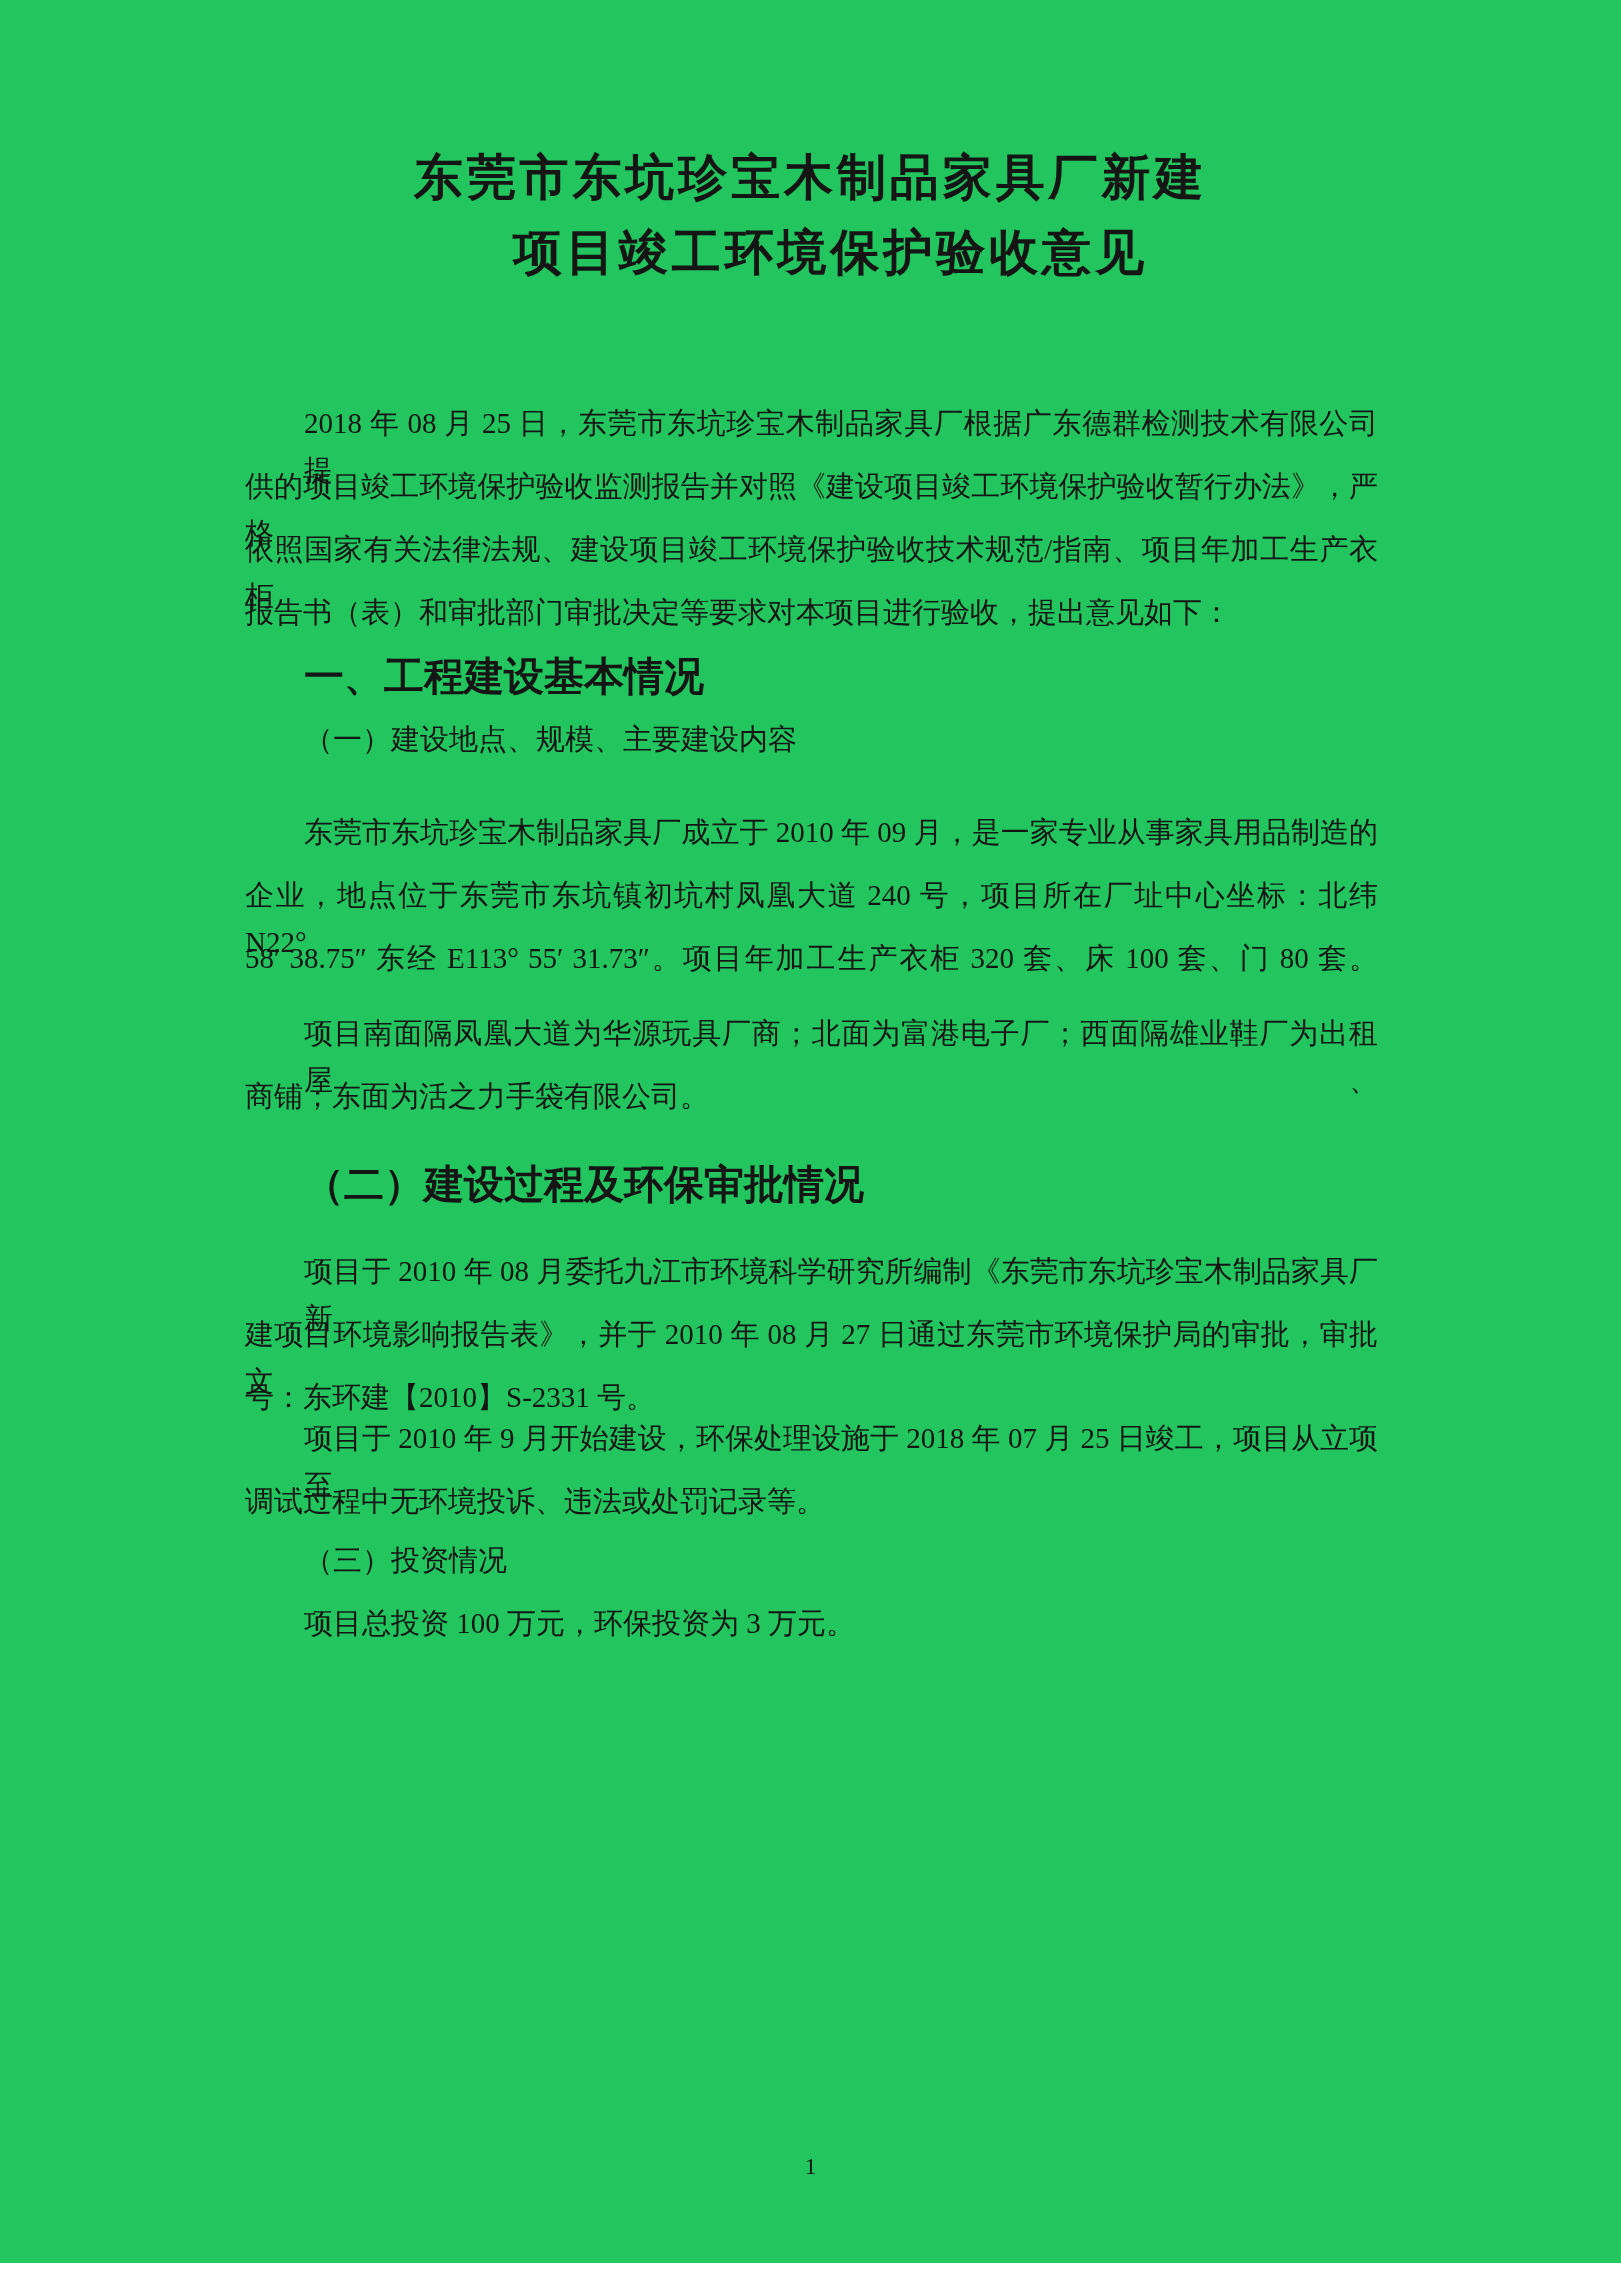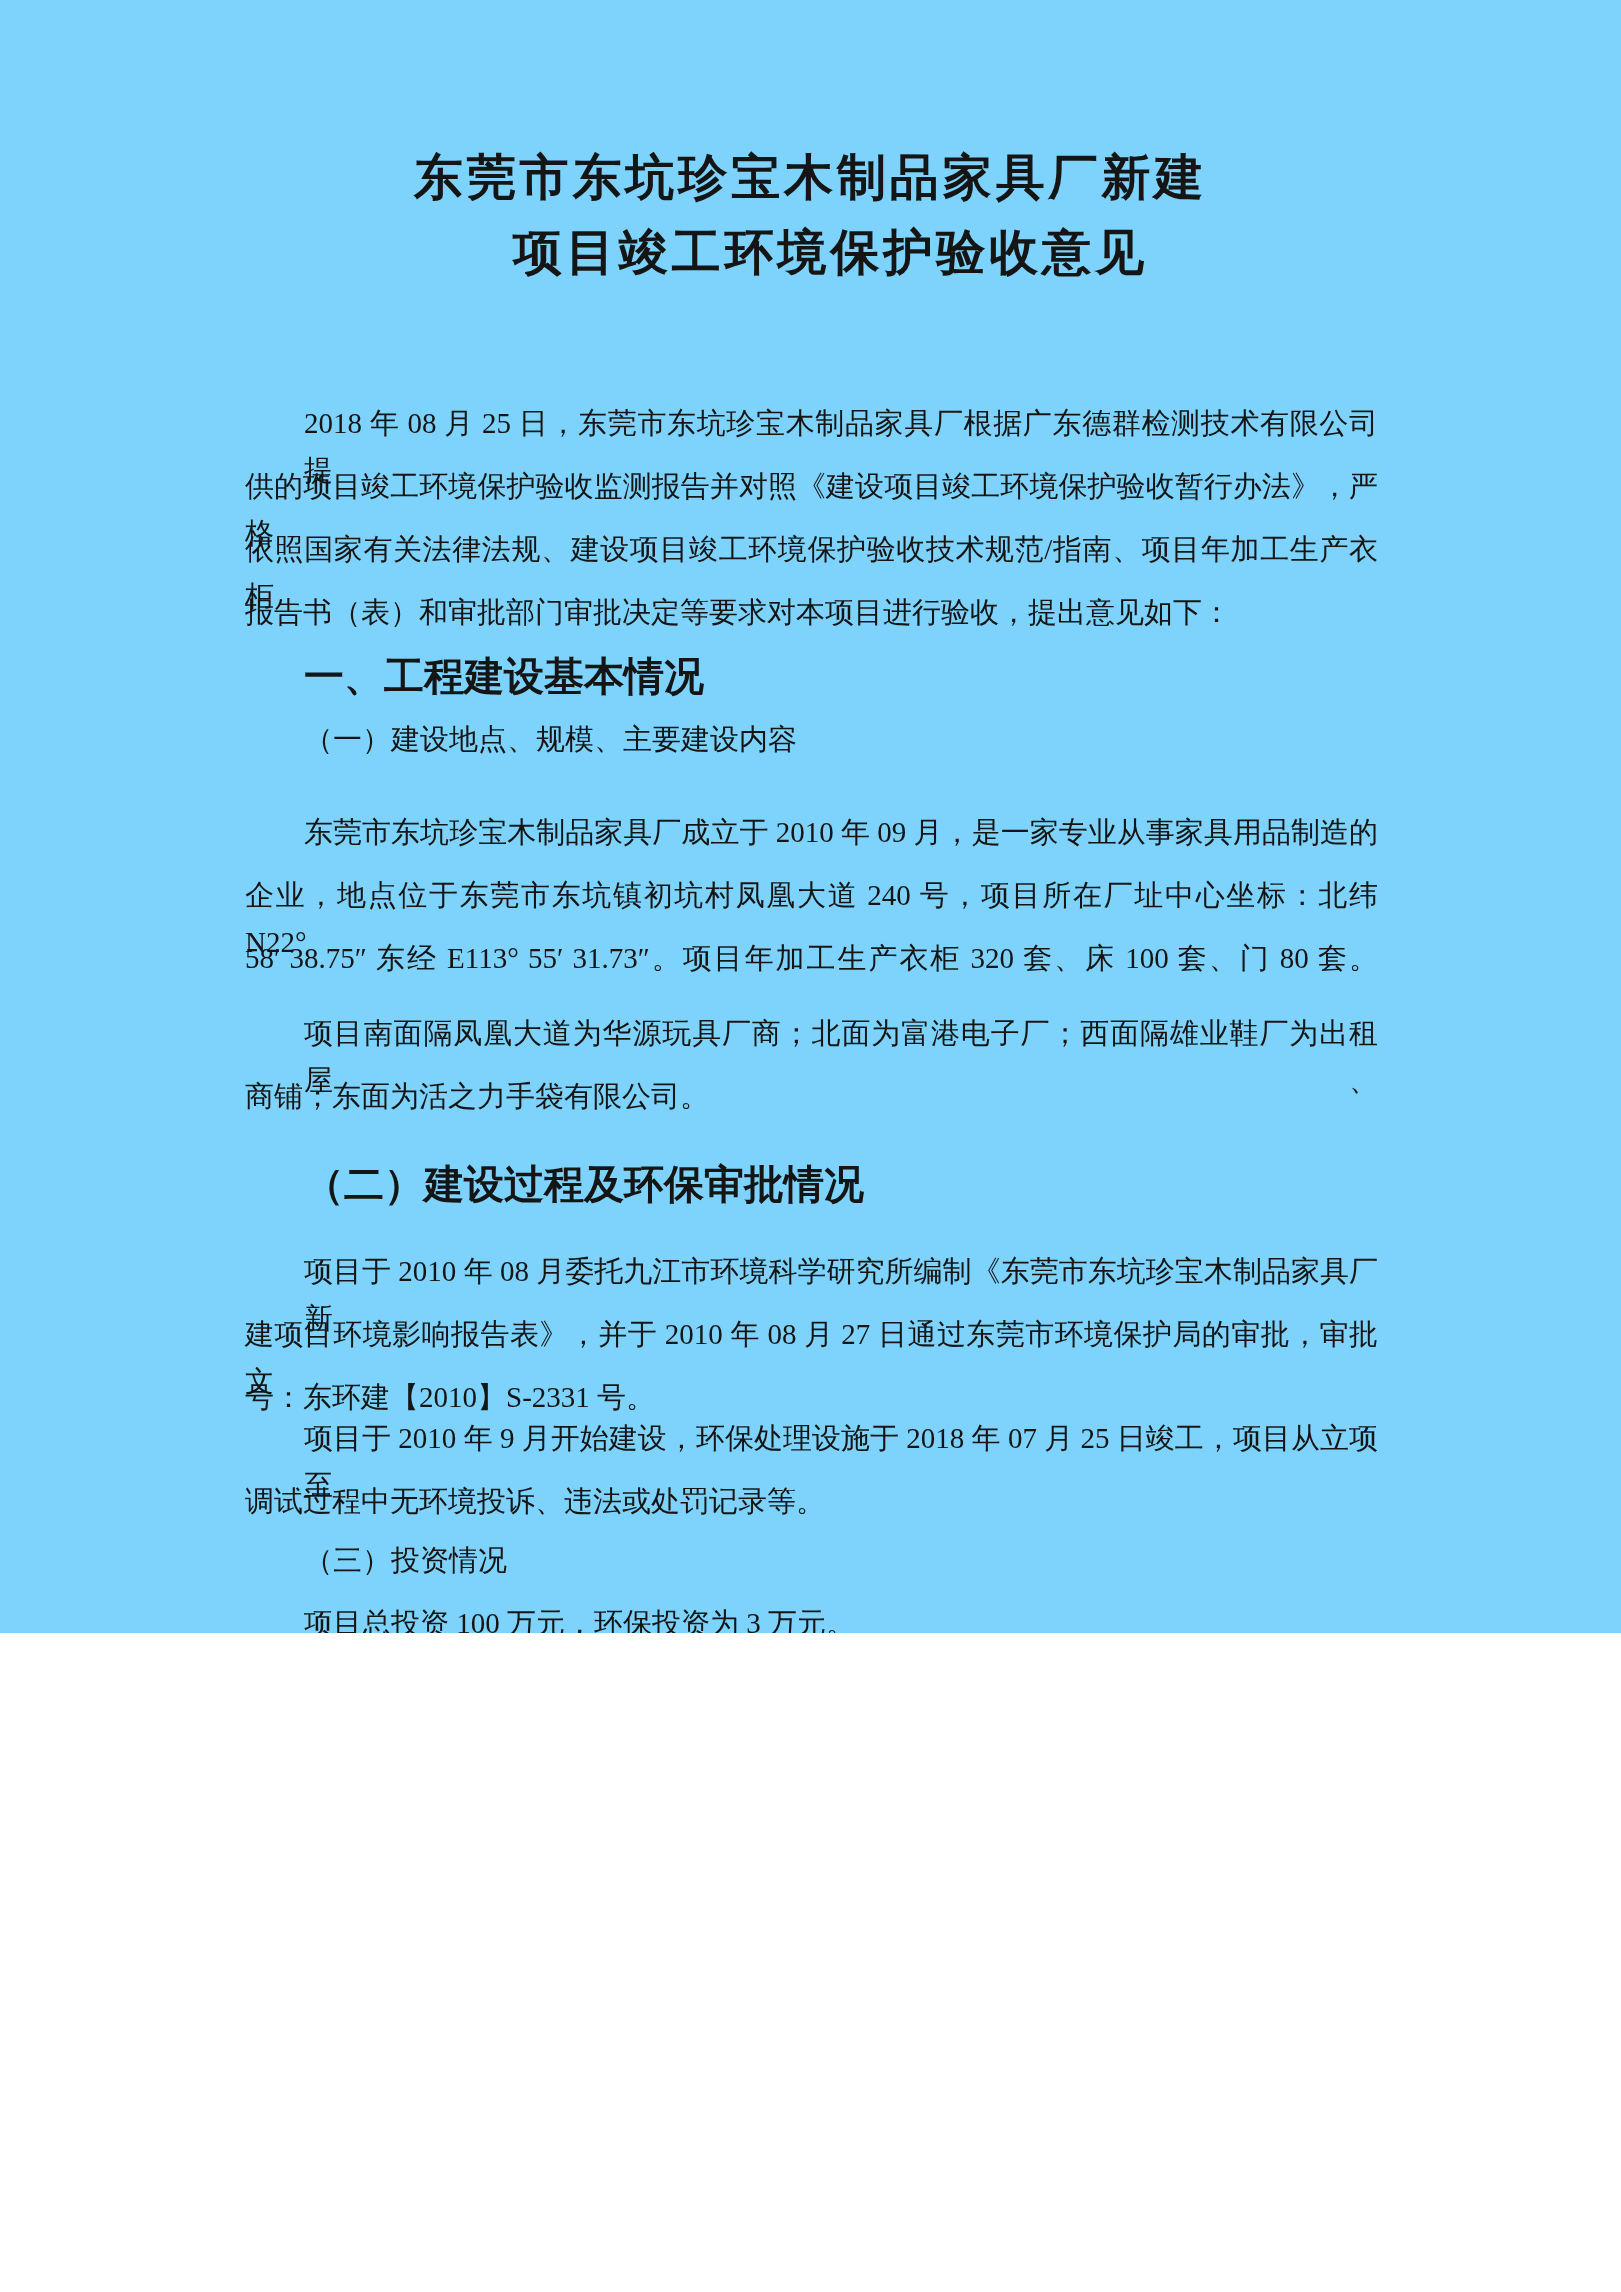--- a/index.html
+++ b/index.html
@@ -3,22 +3,22 @@
 <meta charset="utf-8">
 <style>
   html, body {
     margin: 0;
     padding: 0;
     background: #ffffff;
   }
   .page {
     position: relative;
     width: 1621px;
-    height: 1633px;
-    background: #7dd3fc;
+    height: 2263px;
+    background: #22c55e;
     font-family: "Liberation Serif", "DejaVu Serif", serif;
     color: #151515;
     overflow: hidden;
   }
   .doc-title {
     position: absolute;
     left: 0;
     width: 1621px;
     text-align: center;
     font-size: 49px;

